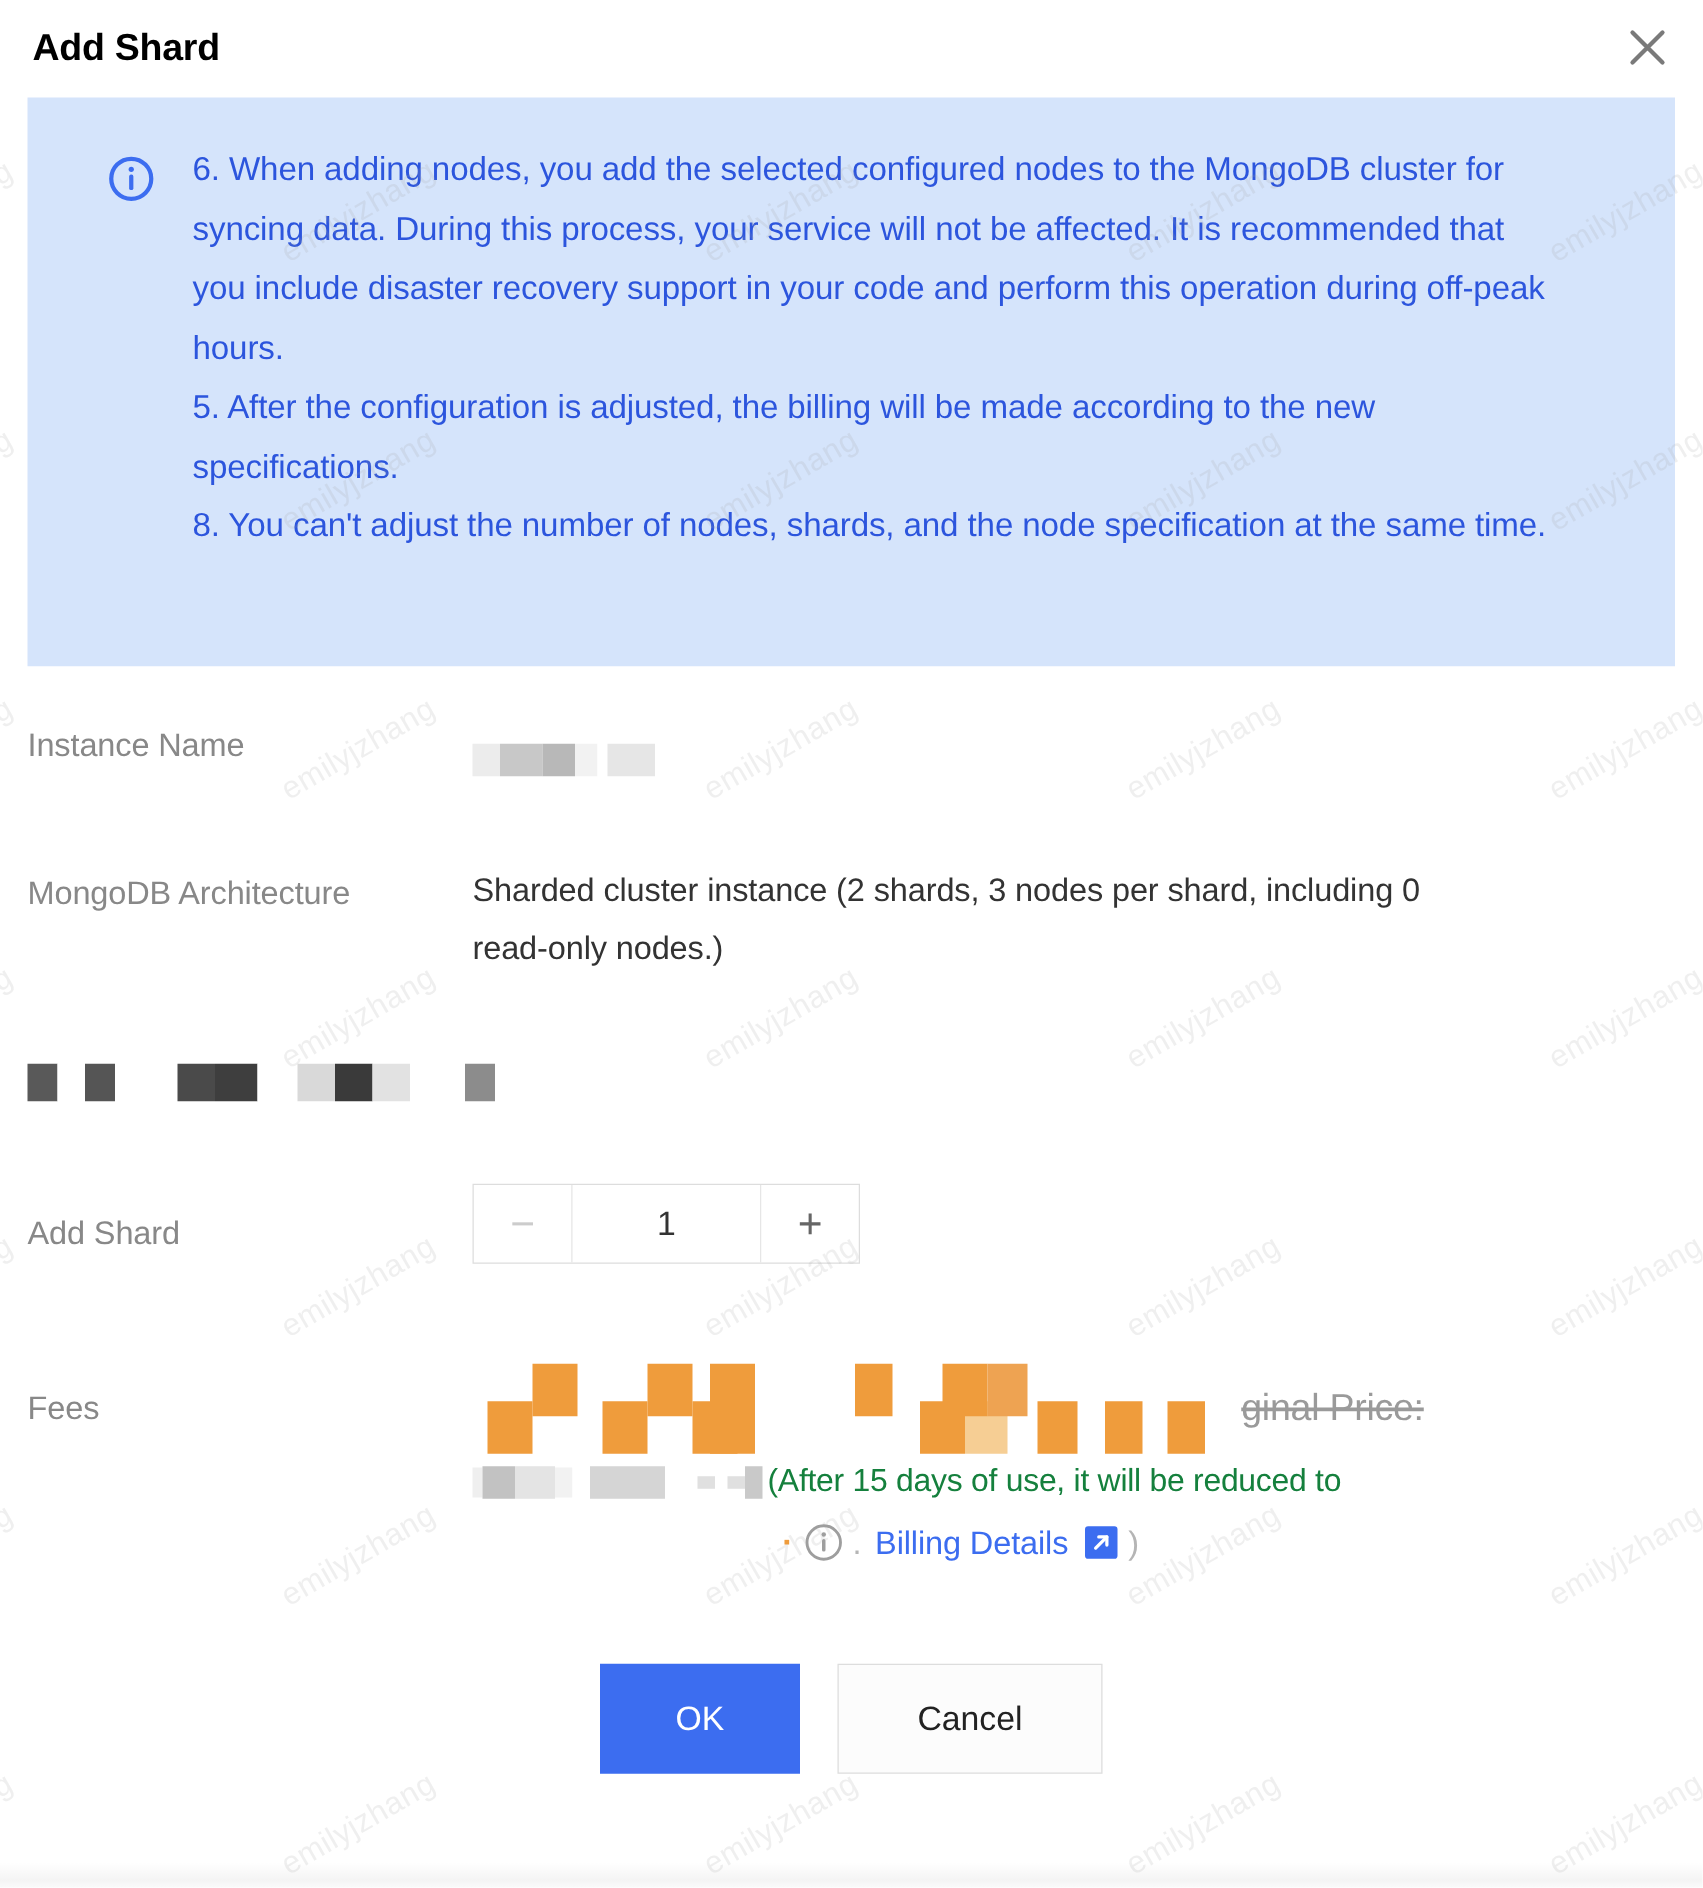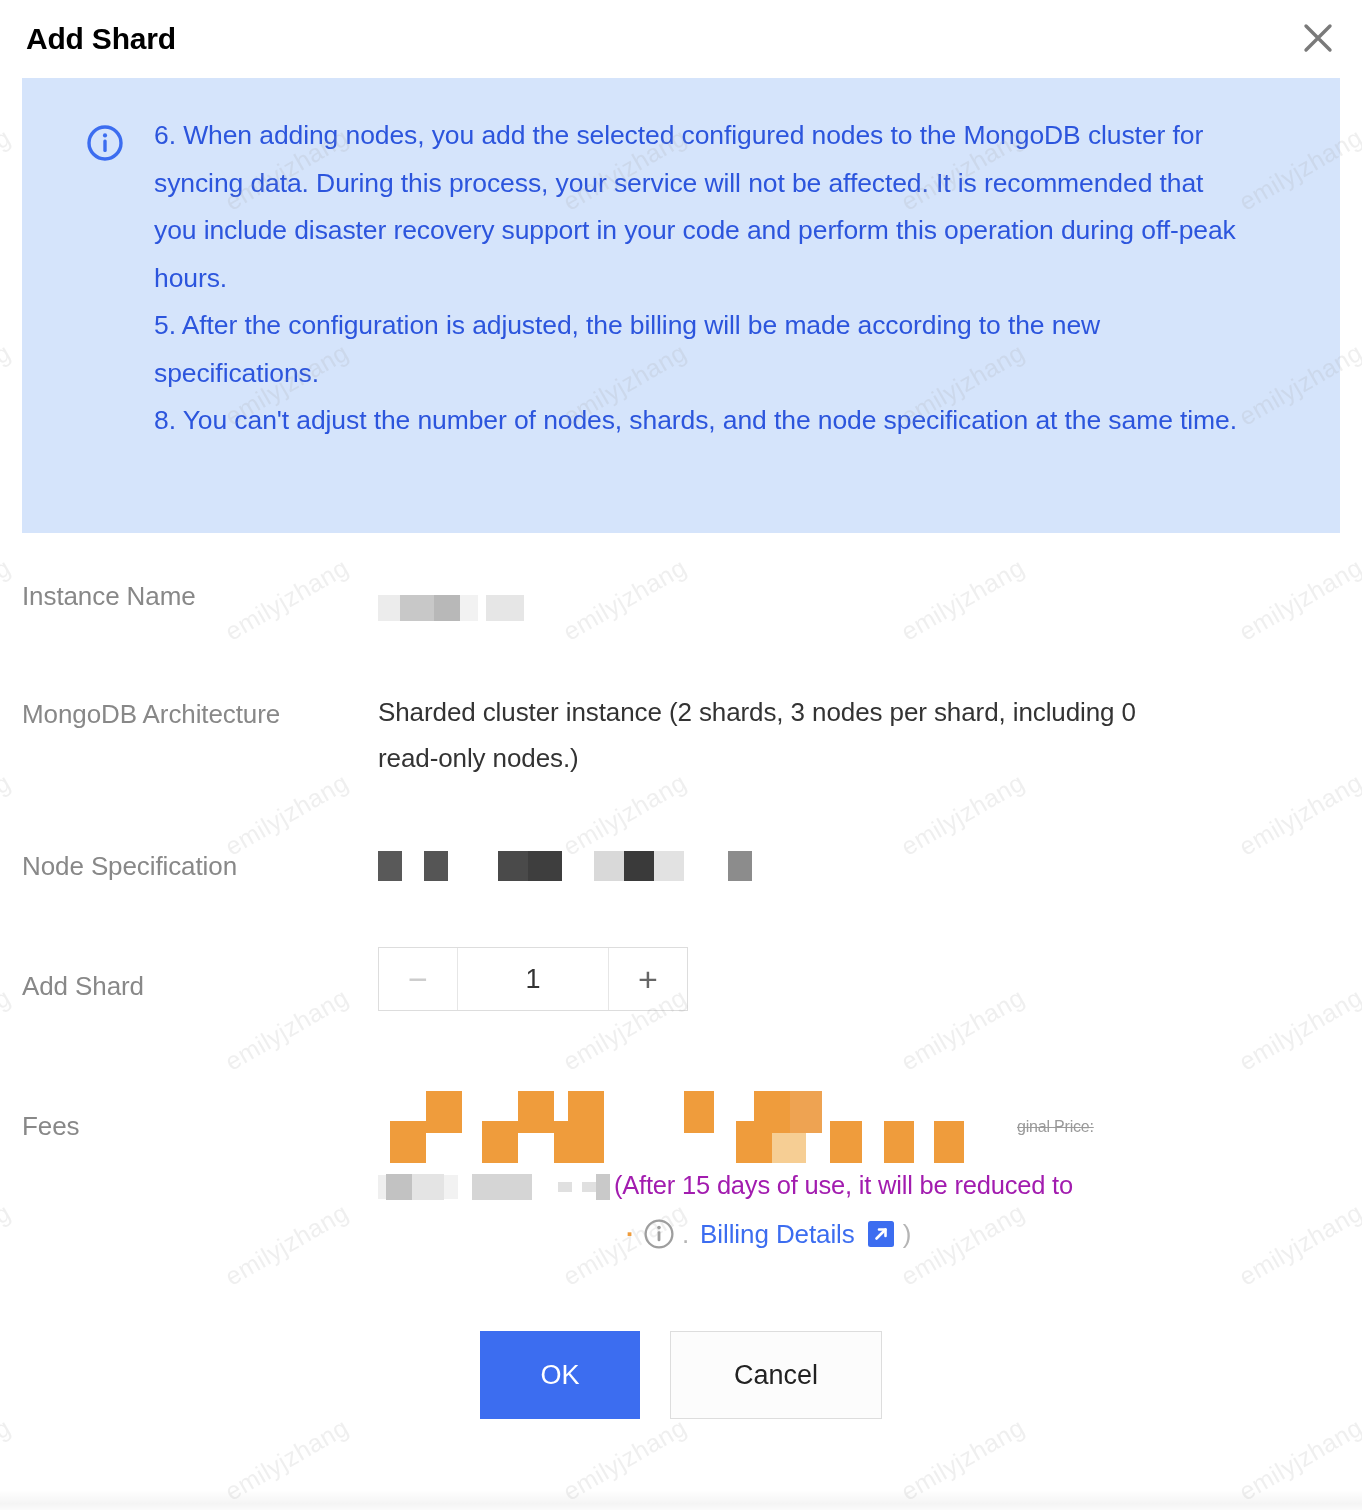--- a/index.html
+++ b/index.html
@@ -169,27 +169,27 @@
   }
 
   
   .fees-line1 {
     display: flex;
     align-items: center;
     height: 72px;
   }
   .orig-price {
     color: #9A9A9A;
-    font-size: 16px;
+    font-size: 30px;
     text-decoration: line-through;
-    margin-left: 44px;
+    margin-left: 20px;
     letter-spacing: -0.2px;
   }
   .fees-line2 {
-    color: #a21caf;
+    color: #15803d;
     font-size: 25.5px;
     line-height: 44px;
     letter-spacing: -0.2px;
     display: flex;
     align-items: center;
     flex-wrap: wrap;
   }
   .fees-line3 {
     display: flex;
     align-items: center;
@@ -292,21 +292,20 @@
         </span>
       </div>
     </div>
 
     <div class="row row-architecture">
       <div class="row-label">MongoDB Architecture</div>
       <div class="row-value" style="max-width:820px">Sharded cluster instance (2 shards, 3 nodes per shard, including 0 read-only nodes.)</div>
     </div>
 
     <div class="row row-nodespec">
-      <div class="row-label">Node Specification</div>
       <div class="row-value">
         <span class="redact">
           <i style="width:24px;height:30px;background:#595959;"></i><i style="width:22px;height:30px;background:#ffffff;"></i><i style="width:24px;height:30px;background:#555555;"></i><i style="width:50px;height:30px;background:#ffffff;"></i><i style="width:30px;height:30px;background:#4A4A4A;"></i><i style="width:34px;height:30px;background:#3E3E3E;"></i><i style="width:32px;height:30px;background:#ffffff;"></i><i style="width:30px;height:30px;background:#D9D9D9;"></i><i style="width:30px;height:30px;background:#3A3A3A;"></i><i style="width:30px;height:30px;background:#E2E2E2;"></i><i style="width:44px;height:30px;background:#ffffff;"></i><i style="width:24px;height:30px;background:#8C8C8C;"></i>
         </span>
       </div>
     </div>
 
     <div class="row row-addshard">
       <div class="row-label">Add Shard</div>
       <div class="row-value">

